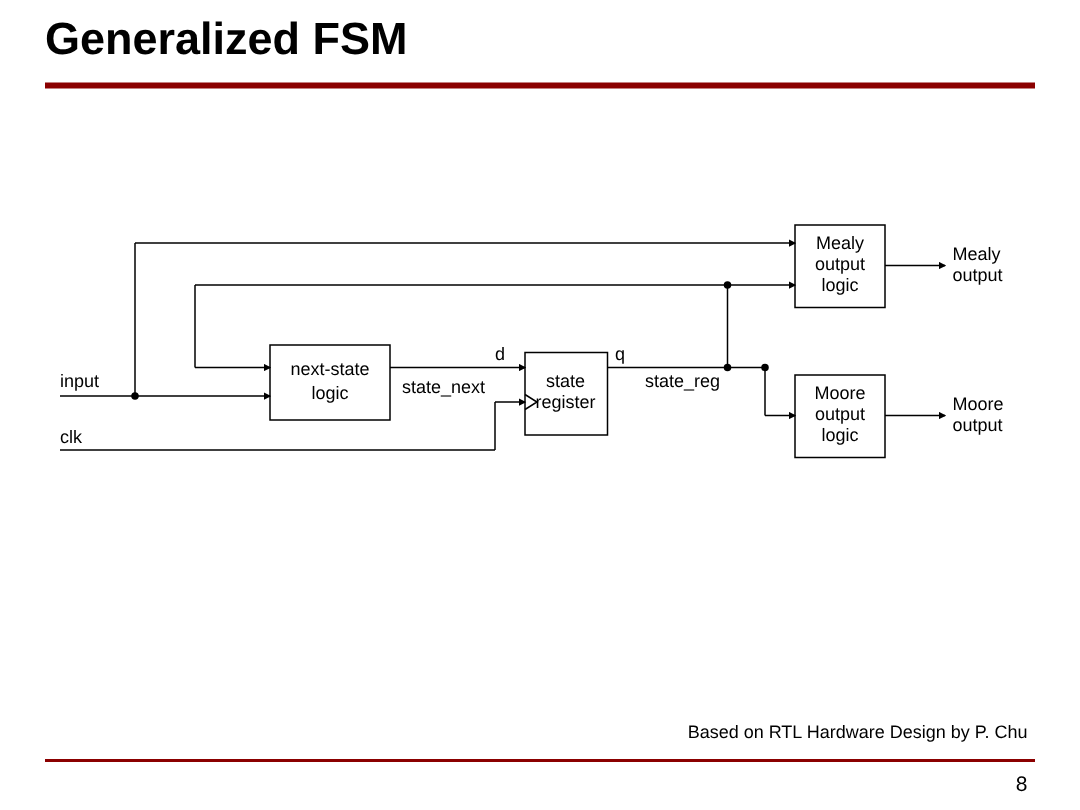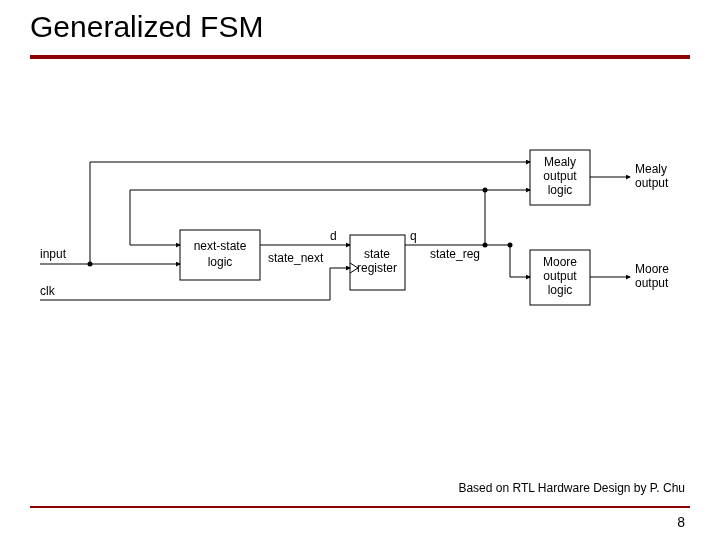--- a/index.html
+++ b/index.html
@@ -10,21 +10,21 @@
     background: #fff;
     font-family: Arial, Helvetica, sans-serif;
     color: #000;
     position: relative;
   }
   .title {
     position: absolute;
     left: 30px;
     top: 10px;
     font-size: 30px;
-    font-weight: normal;
+    font-weight: bold;
   }
   .rule {
     position: absolute;
     left: 30px;
     top: 55px;
     width: 660px;
     height: 4px;
     background: #8b0000;
   }
   .footer-rule {

